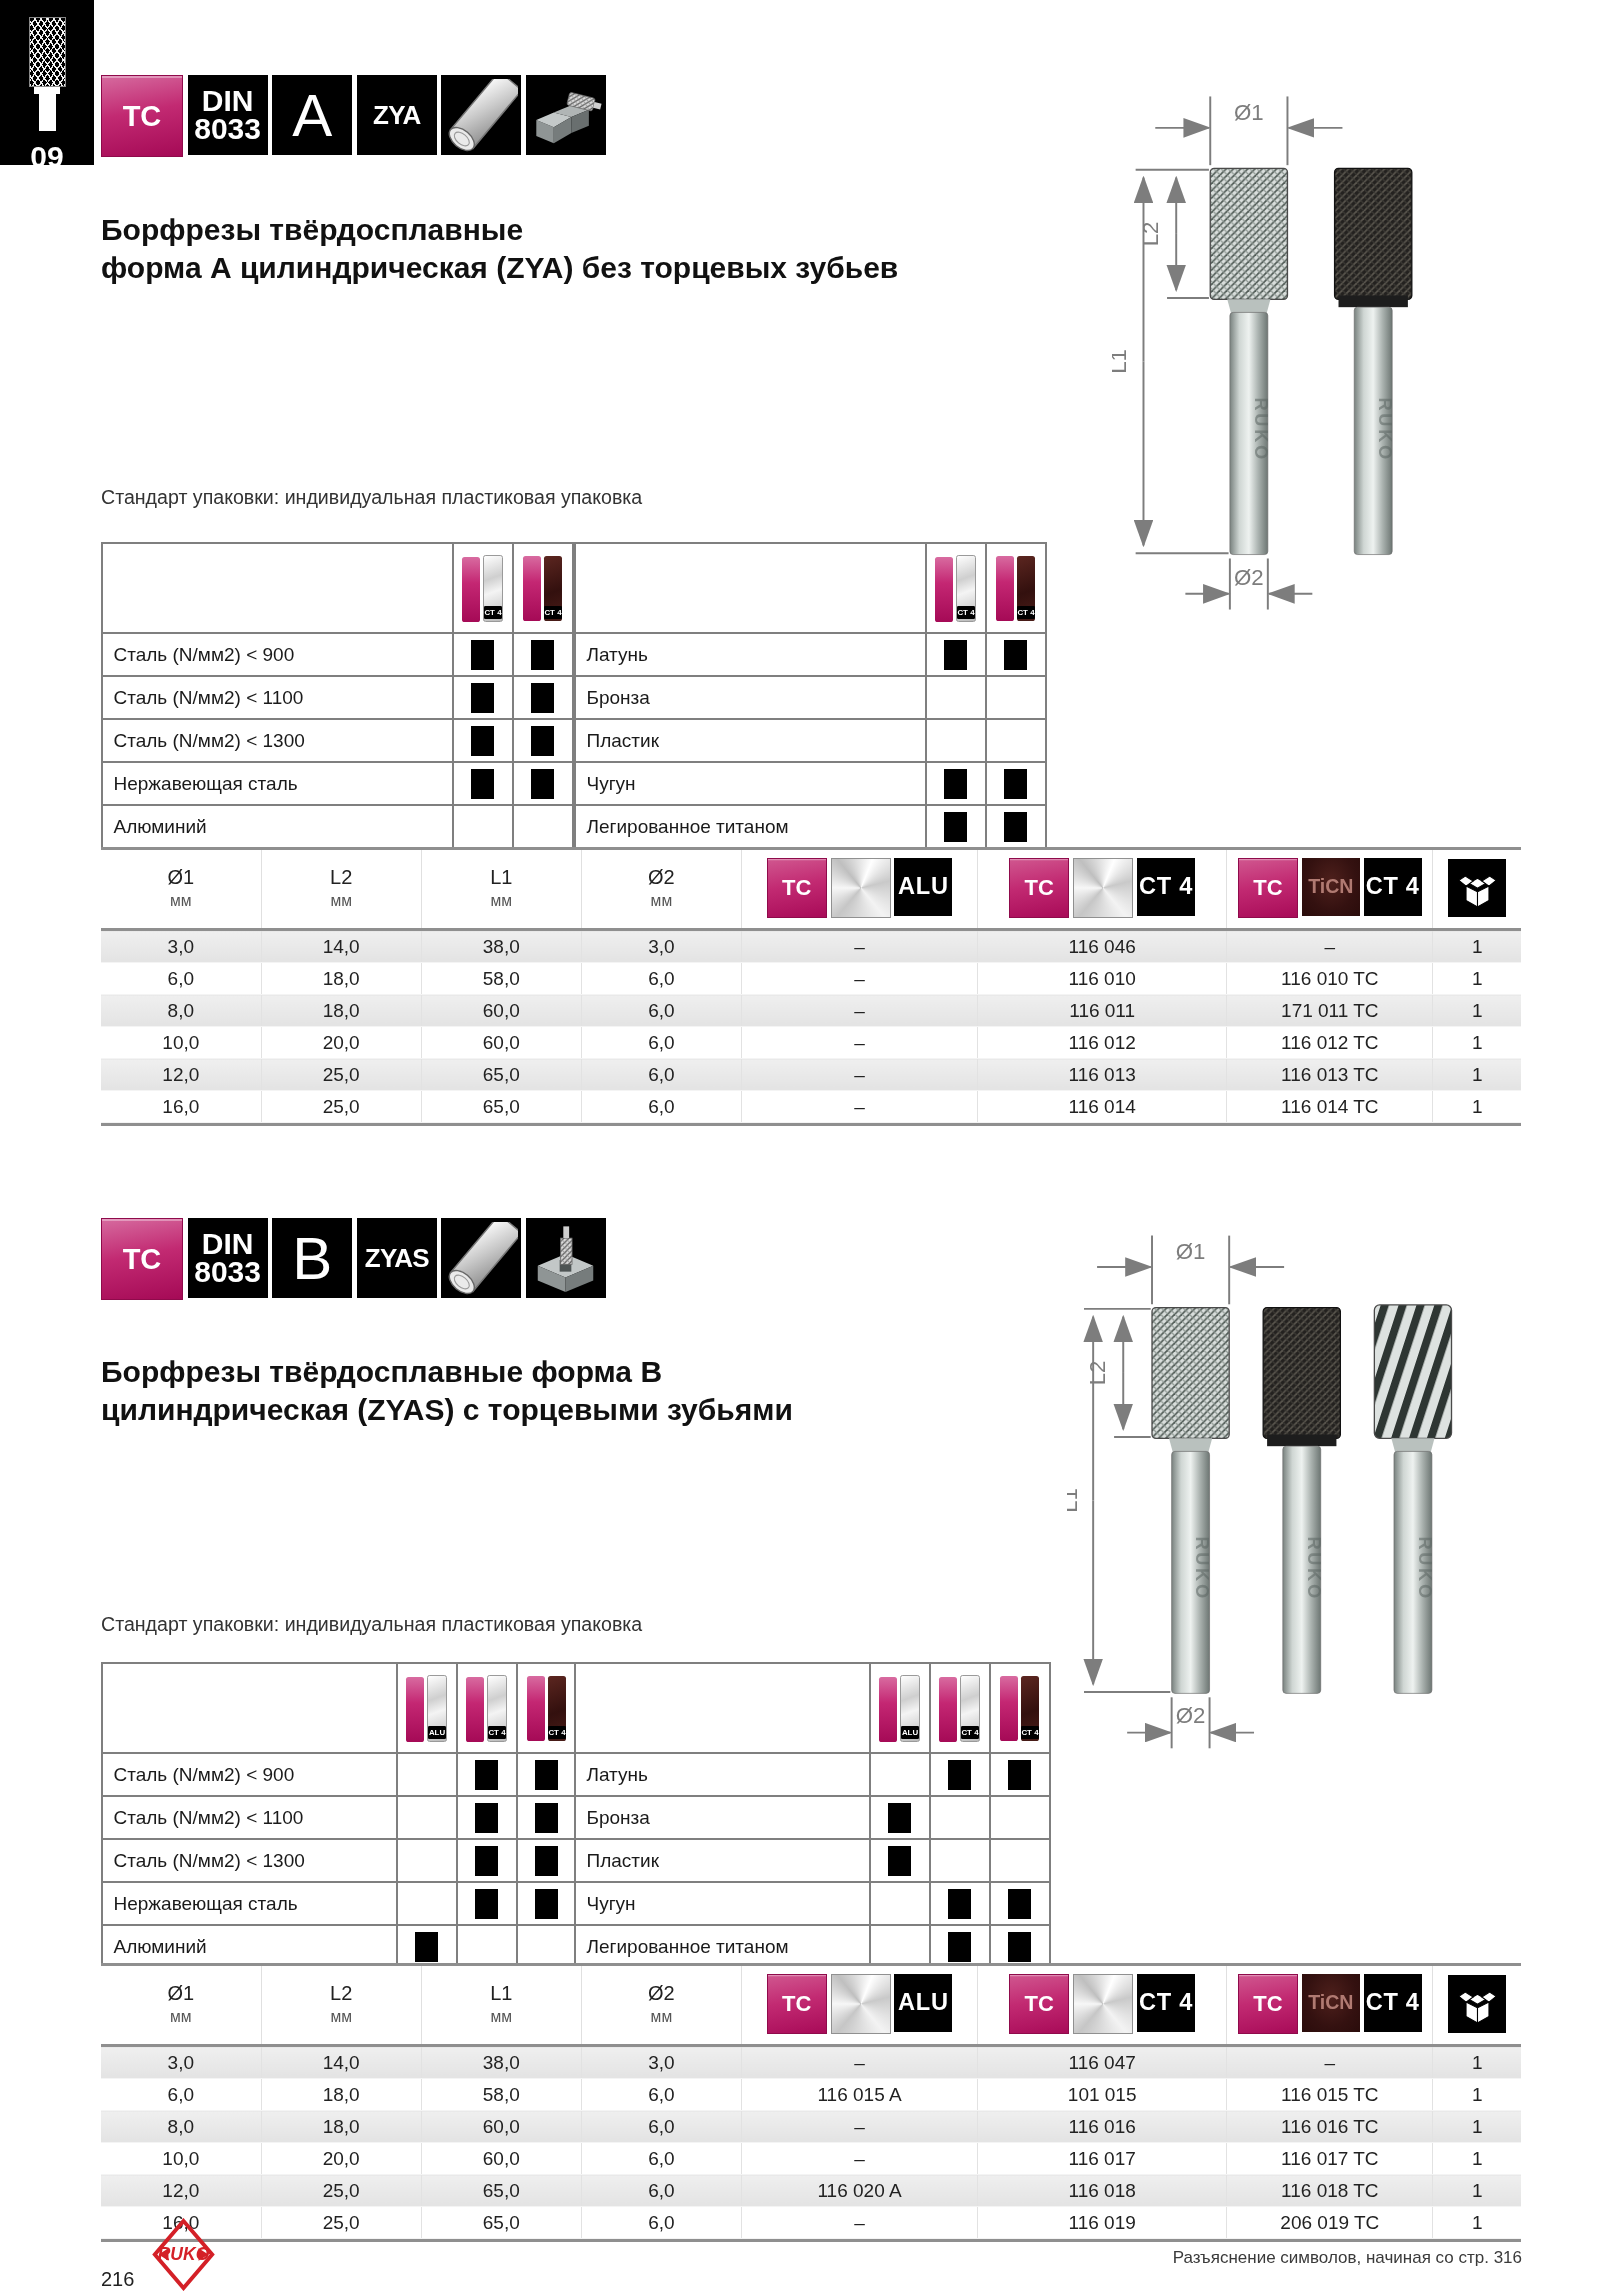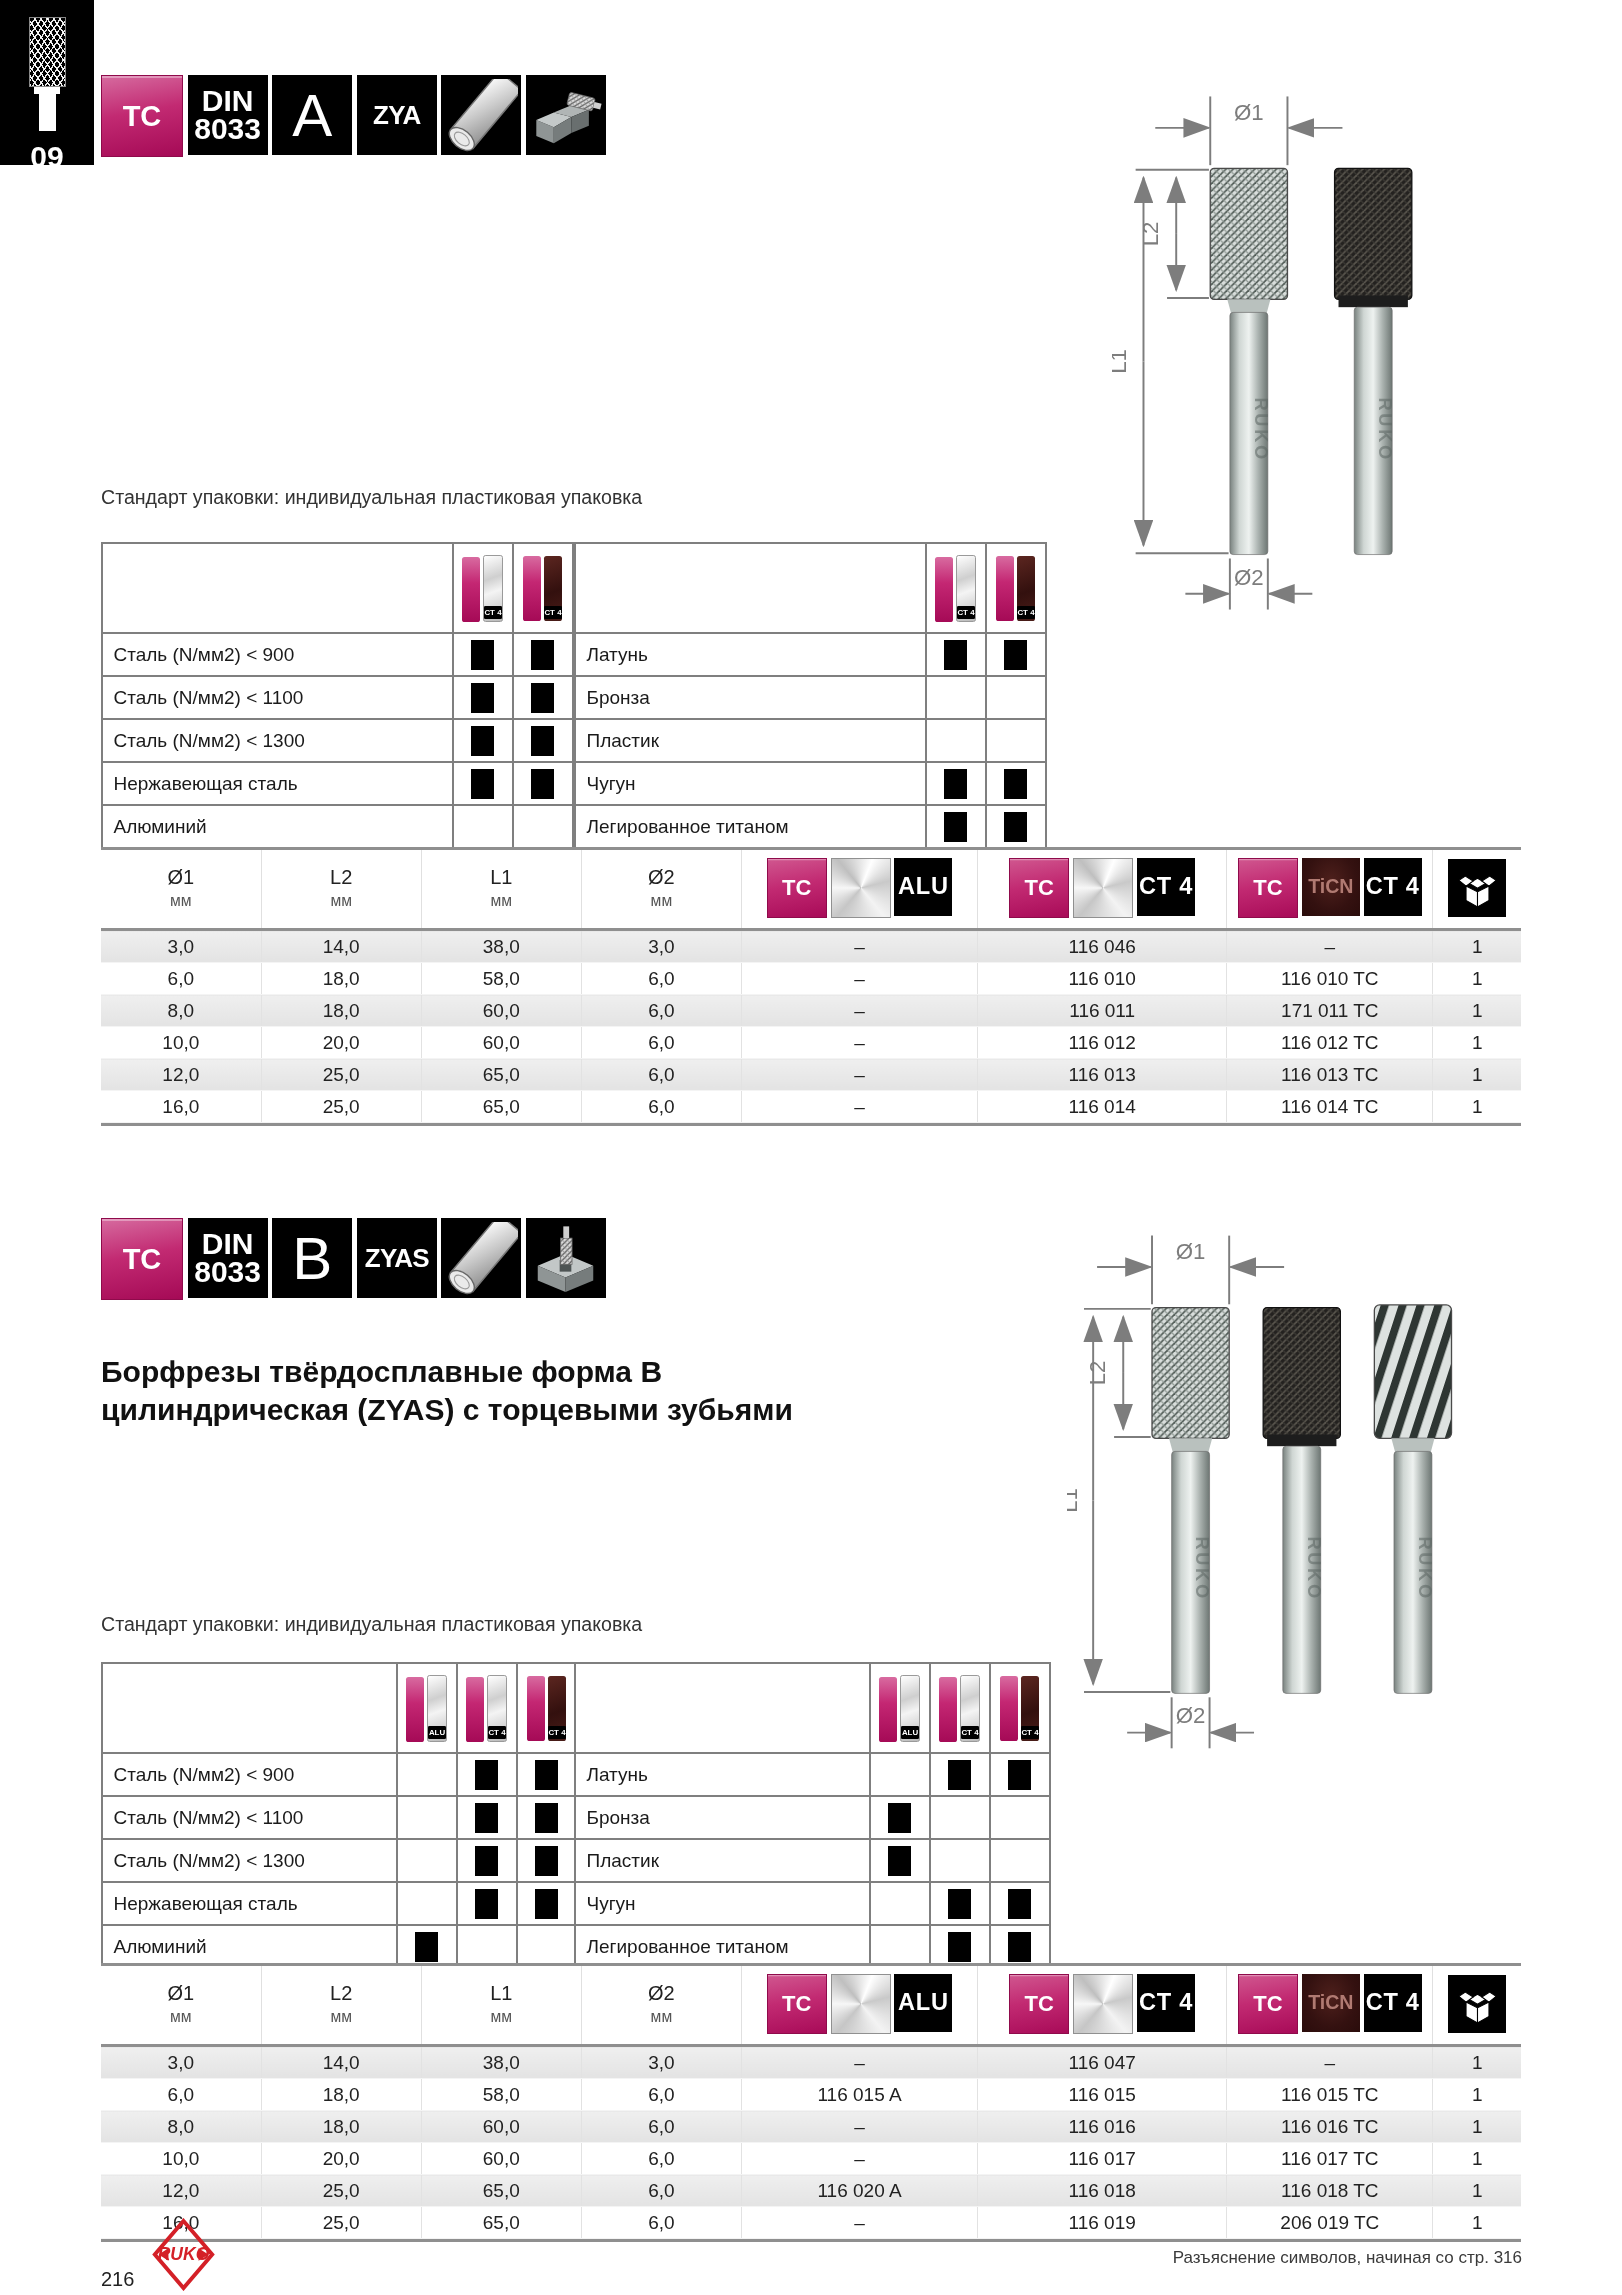--- a/index.html
+++ b/index.html
@@ -129,20 +129,24 @@
         <polygon points="34,46 58,36 82,42 58,52" fill="#b0b5b5"></polygon>
         <polygon points="58,52 82,42 82,64 58,74" fill="#696f6f"></polygon>
         <g transform="translate(56,18) rotate(14)">
           <rect x="0" y="0" width="36" height="18" rx="3" fill="url(#bxh1)" stroke="#666"></rect>
           <rect x="36" y="5" width="10" height="8" fill="#cfcfcf"></rect>
         </g>
       </svg>
     </div>
   </div>
 
+  <div class="title" style="left:101px;top:211px;">
+    <div>Борфрезы твёрдосплавные</div>
+    <div>форма А цилиндрическая (ZYA) без торцевых зубьев</div>
+  </div>
 
   <svg class="photo" style="left:1112px;top:31px;" width="419" height="589" viewBox="0 0 640 900">
     <defs>
       <pattern id="p1xs" width="11" height="11" patternUnits="userSpaceOnUse">
         <rect width="11" height="11" fill="#d9dedc"></rect>
         <path d="M-2 13 L13 -2" stroke="#4f5a55" stroke-width="2.6"></path>
         <path d="M-2 -2 L13 13" stroke="#8d9792" stroke-width="1.8"></path>
       </pattern>
       <pattern id="p1xd" width="11" height="11" patternUnits="userSpaceOnUse">
         <rect width="11" height="11" fill="#23211f"></rect>
@@ -811,21 +815,21 @@
         <td>–</td>
         <td>1</td>
       </tr>
 
       <tr class="br">
         <td>6,0</td>
         <td>18,0</td>
         <td>58,0</td>
         <td>6,0</td>
         <td>116 015 A</td>
-        <td>116 015</td>
+        <td>101 015</td>
         <td>116 015 TC</td>
         <td>1</td>
       </tr>
 
       <tr class="br">
         <td>8,0</td>
         <td>18,0</td>
         <td>60,0</td>
         <td>6,0</td>
         <td>–</td>

